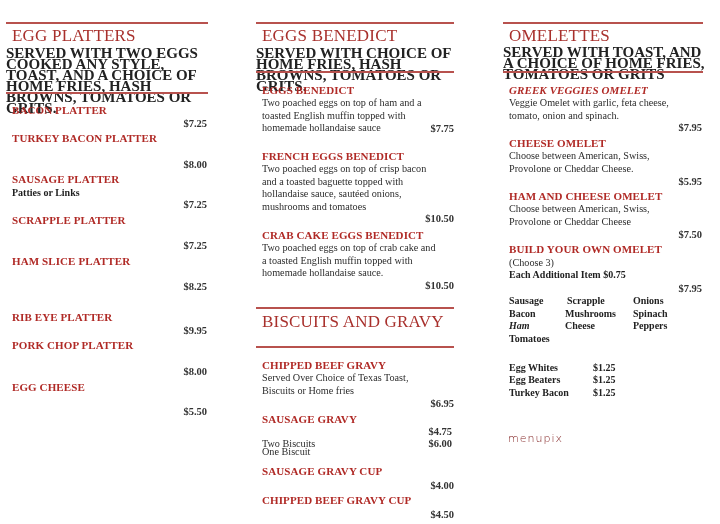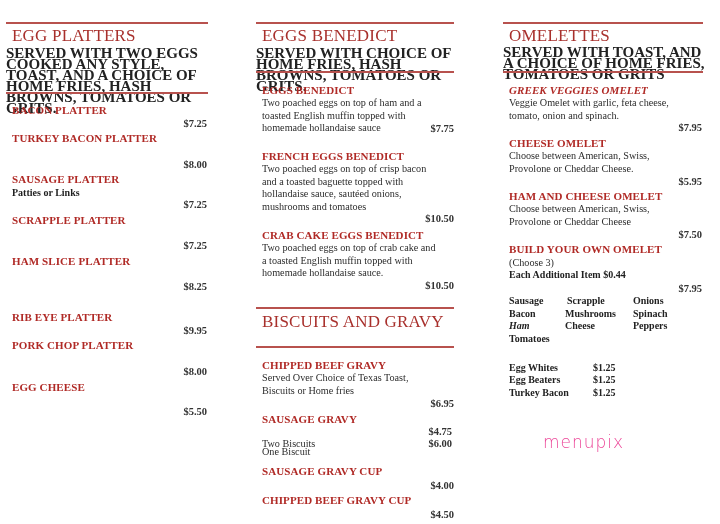--- a/index.html
+++ b/index.html
@@ -7,21 +7,21 @@
   body { font-family: "Liberation Serif", "DejaVu Serif", serif; color: #2a2a2a; position: relative; }
   .rule { position: absolute; height: 2px; background: #b8524e; }
   .sec-title { position: absolute; font-size: 17px; color: #a8302c; letter-spacing: 0.2px; white-space: nowrap; }
   .sec-sub { position: absolute; font-size: 15px; font-weight: bold; color: #222; line-height: 11px; text-transform: uppercase; }
   .item-name { position: absolute; font-size: 11px; font-weight: bold; color: #b02a26; white-space: nowrap; letter-spacing: 0.1px; }
   .item-desc { position: absolute; font-size: 10.2px; color: #2c2c2c; line-height: 12.5px; }
   .item-note { position: absolute; font-size: 10px; color: #1e1e1e; font-weight: bold; white-space: nowrap; }
   .price { position: absolute; font-size: 10.5px; font-weight: bold; color: #333; text-align: right; white-space: nowrap; }
   .plain { position: absolute; font-size: 10.2px; color: #2c2c2c; white-space: nowrap; }
   .bold-text { position: absolute; font-size: 10px; font-weight: bold; color: #222; white-space: nowrap; }
-  .watermark { position: absolute; left: 543px; top: 432px; font-family: "DejaVu Sans", sans-serif; font-size: 17px; color: #ec4899; letter-spacing: 1px; font-weight: 200; }
+  .watermark { position: absolute; left: 508px; top: 432px; font-family: "DejaVu Sans", sans-serif; font-size: 11px; color: #7f1d1d; letter-spacing: 1px; font-weight: 200; }
 </style>
 </head>
 <body>
 
 <div>
   <div class="rule" style="left:6px; top:22px; width:202px;"></div>
   <div class="sec-title" style="left:12px; top:26px;">EGG PLATTERS</div>
   <div class="sec-sub" style="left:6px; top:48px; width:200px;">SERVED WITH TWO EGGS COOKED ANY STYLE, TOAST, AND A CHOICE OF HOME FRIES, HASH BROWNS, TOMATOES OR GRITS.</div>
   <div class="rule" style="left:6px; top:92px; width:202px;"></div>
 
@@ -105,21 +105,21 @@
   <div class="item-name" style="left:509px; top:137px;">CHEESE OMELET</div>
   <div class="item-desc" style="left:509px; top:150px; width:165px;">Choose between American, Swiss, Provolone or Cheddar Cheese.</div>
   <div class="price" style="right:18px; top:176px;">$5.95</div>
 
   <div class="item-name" style="left:509px; top:190px;">HAM AND CHEESE OMELET</div>
   <div class="item-desc" style="left:509px; top:203px; width:165px;">Choose between American, Swiss, Provolone or Cheddar Cheese</div>
   <div class="price" style="right:18px; top:229px;">$7.50</div>
 
   <div class="item-name" style="left:509px; top:243px;">BUILD YOUR OWN OMELET</div>
   <div class="plain" style="left:509px; top:257px;">(Choose 3)</div>
-  <div class="item-note" style="left:509px; top:269px;">Each Additional Item $0.44</div>
+  <div class="item-note" style="left:509px; top:269px;">Each Additional Item $0.75</div>
   <div class="price" style="right:18px; top:283px;">$7.95</div>
 
   <div>
     <div class="bold-text" style="left:509px; top:295px;">Sausage</div>
     <div class="bold-text" style="left:567px; top:295px;">Scrapple</div>
     <div class="bold-text" style="left:633px; top:295px;">Onions</div>
     <div class="bold-text" style="left:509px; top:308px;">Bacon</div>
     <div class="bold-text" style="left:565px; top:308px;">Mushrooms</div>
     <div class="bold-text" style="left:633px; top:308px;">Spinach</div>
     <div class="bold-text" style="left:509px; top:320px;font-style:italic;">Ham</div>

